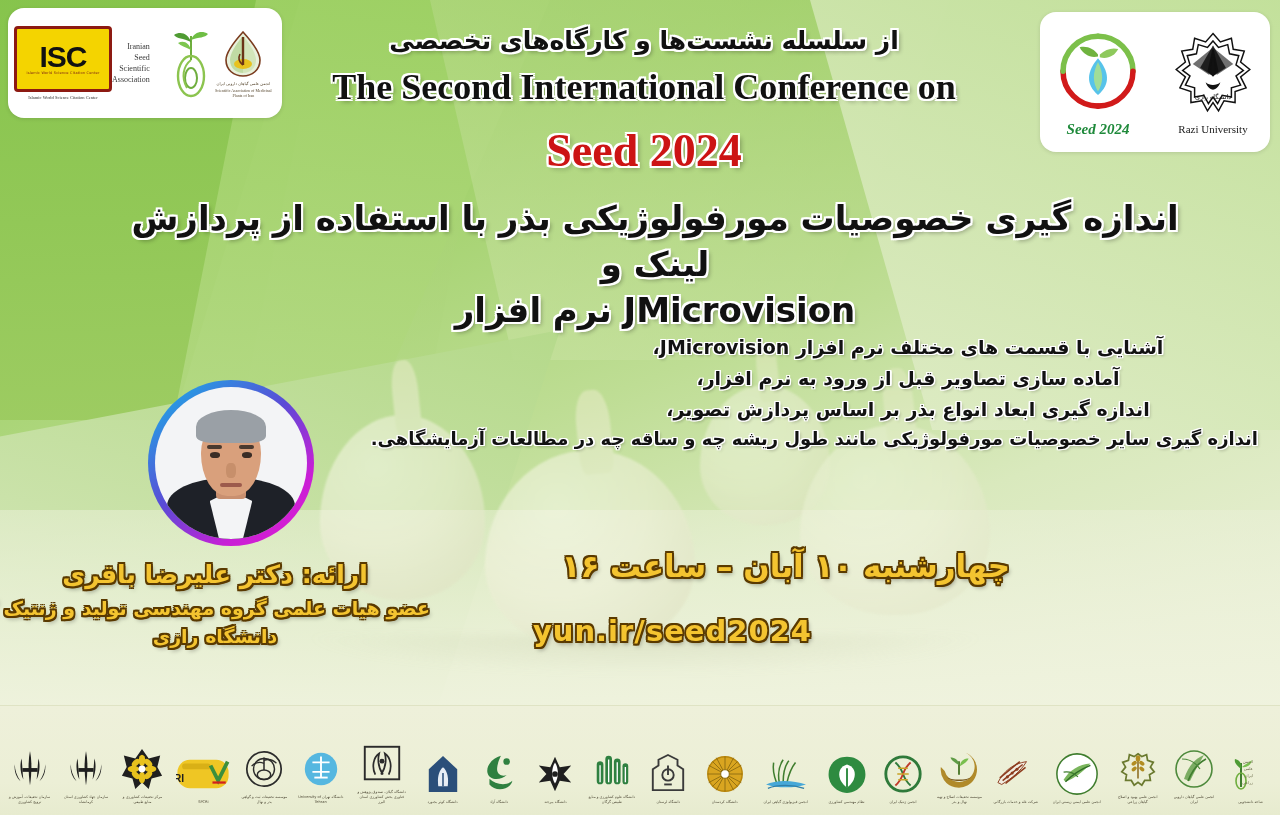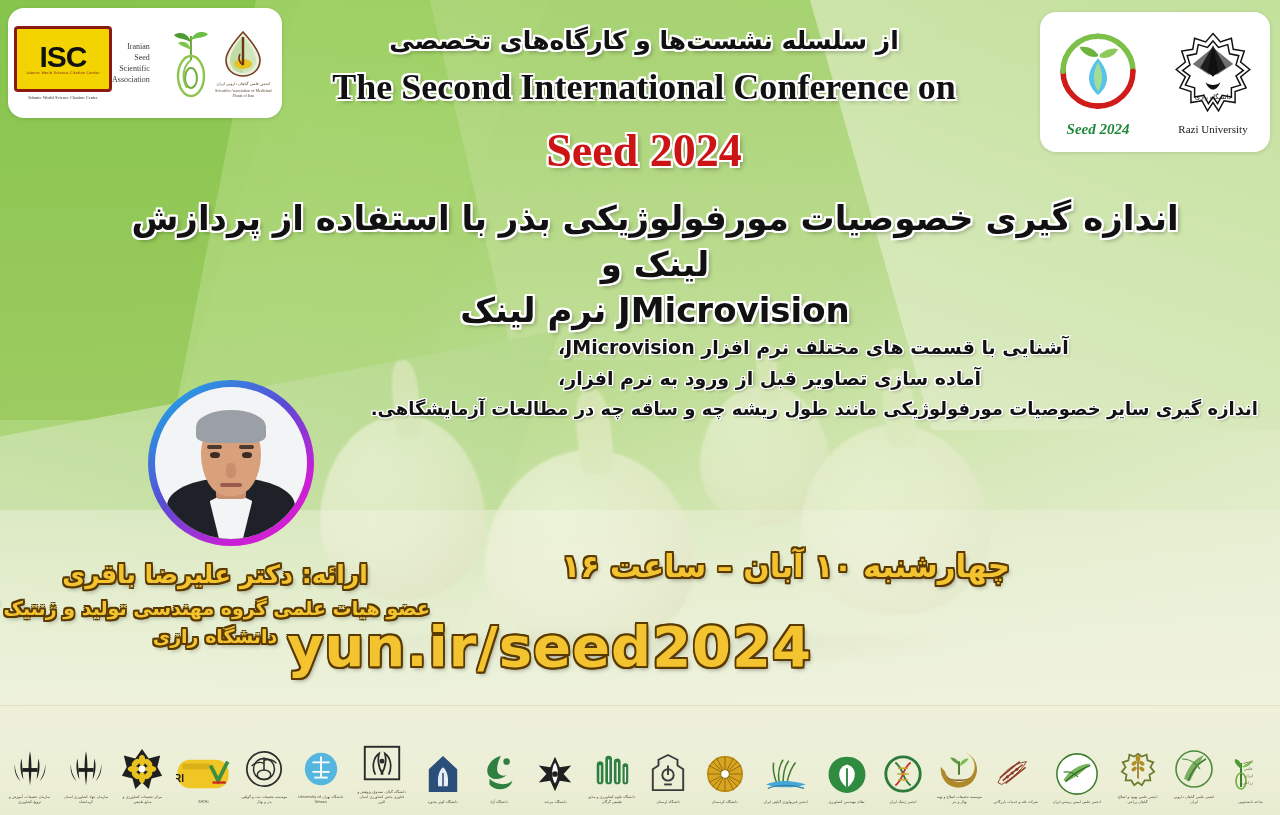--- a/index.html
+++ b/index.html
@@ -101,42 +101,42 @@
   #seed-red{top:124px;font-family:"Liberation Serif",serif;font-weight:bold;font-size:46px;direction:ltr;
             color:#cc1414;
             text-shadow:-2px -2px 0 #fff,2px -2px 0 #fff,-2px 2px 0 #fff,2px 2px 0 #fff,
                         0 -2px 0 #fff,0 2px 0 #fff,-2px 0 0 #fff,2px 0 0 #fff,3px 3px 5px rgba(0,0,0,.3);}
 
   #title-fa{position:absolute;left:110px;right:80px;top:196px;text-align:center;direction:rtl;
             font-size:34px;font-weight:bold;line-height:1.35;}
   #title-fa .ltr{direction:ltr;unicode-bidi:isolate;}
 
   
-  #bullets{position:absolute;right:22px;top:332px;width:700px;direction:rtl;text-align:left;}
+  #bullets{position:absolute;right:22px;top:332px;width:700px;direction:rtl;text-align:center;}
   #bullets .bullet{
     font-size:19px;font-weight:bold;color:#121212;line-height:1.62;white-space:nowrap;
     text-shadow:-1.3px -1.3px 0 #fff,1.3px -1.3px 0 #fff,-1.3px 1.3px 0 #fff,1.3px 1.3px 0 #fff,
                 0 -1.3px 0 #fff,0 1.3px 0 #fff,-1.3px 0 0 #fff,1.3px 0 0 #fff,2px 2px 3px rgba(0,0,0,.22);
   }
   #bullets .bullet:last-child{font-size:18px;}
 
   
   .gold{
     color:#f4c430;font-weight:bold;
     text-shadow:
       -1.6px -1.6px 0 #5a3a00, 1.6px -1.6px 0 #5a3a00,
       -1.6px 1.6px 0 #5a3a00, 1.6px 1.6px 0 #5a3a00,
        0 -1.8px 0 #5a3a00, 0 1.8px 0 #5a3a00,
       -1.8px 0 0 #5a3a00, 1.8px 0 0 #5a3a00,
       2px 3px 4px rgba(0,0,0,.35);
   }
 
   #datetime{position:absolute;right:270px;top:548px;direction:rtl;font-size:31px;white-space:nowrap;}
   #reg-label{position:absolute;right:28px;top:628px;direction:rtl;font-size:23px;white-space:nowrap;}
-  #reg-url{position:absolute;right:468px;top:614px;direction:ltr;font-size:56px;
+  #reg-url{position:absolute;right:468px;top:614px;direction:ltr;font-size:29px;
            font-family:"DejaVu Sans",sans-serif;letter-spacing:1px;white-space:nowrap;}
 
   
   #avatar{position:absolute;left:148px;top:380px;width:166px;height:166px;border-radius:50%;
           background:linear-gradient(140deg,#14b9e8 0%,#5a4bd6 45%,#c81fd6 75%,#e21fd0 100%);
           padding:7px;box-sizing:border-box;}
   #avatar .inner{width:100%;height:100%;border-radius:50%;overflow:hidden;position:relative;
                  background:#f3f4f6;}
   .portrait{position:absolute;inset:0;}
   .p-suit{position:absolute;left:8%;bottom:0;width:84%;height:40%;
@@ -283,27 +283,28 @@
   </div>
 
   <div class="center-col stroked" id="kicker">از سلسله نشست‌ها و کارگاه‌های تخصصی</div>
   <div class="center-col stroked" id="conf-en">The Second International Conference on</div>
   <div class="center-col" id="seed-red">Seed 2024</div>
 
   <div id="title-fa">
     <div class="stroked">اندازه گیری خصوصیات مورفولوژیکی بذر با استفاده از پردازش لینک و</div>
     <div class="stroked">
       <span class="ltr">JMicrovision</span>
-      <span>نرم لینک</span>
+      <span>نرم افزار</span>
     </div>
   </div>
 
   <div id="bullets">
     <div class="bullet">آشنایی با قسمت های مختلف نرم افزار JMicrovision،</div>
     <div class="bullet">آماده سازی تصاویر قبل از ورود به نرم افزار،</div>
+    <div class="bullet">اندازه گیری ابعاد انواع بذر بر اساس پردازش تصویر،</div>
     <div class="bullet">اندازه گیری سایر خصوصیات مورفولوژیکی مانند طول ریشه چه و ساقه چه در مطالعات آزمایشگاهی.</div>
   </div>
 
   <div class="gold" id="datetime">چهارشنبه ۱۰ آبان – ساعت ۱۶</div>
 
   <div class="gold" id="reg-url">yun.ir/seed2024</div>
 
   <div id="avatar">
     <div class="inner">
       <div class="portrait">

